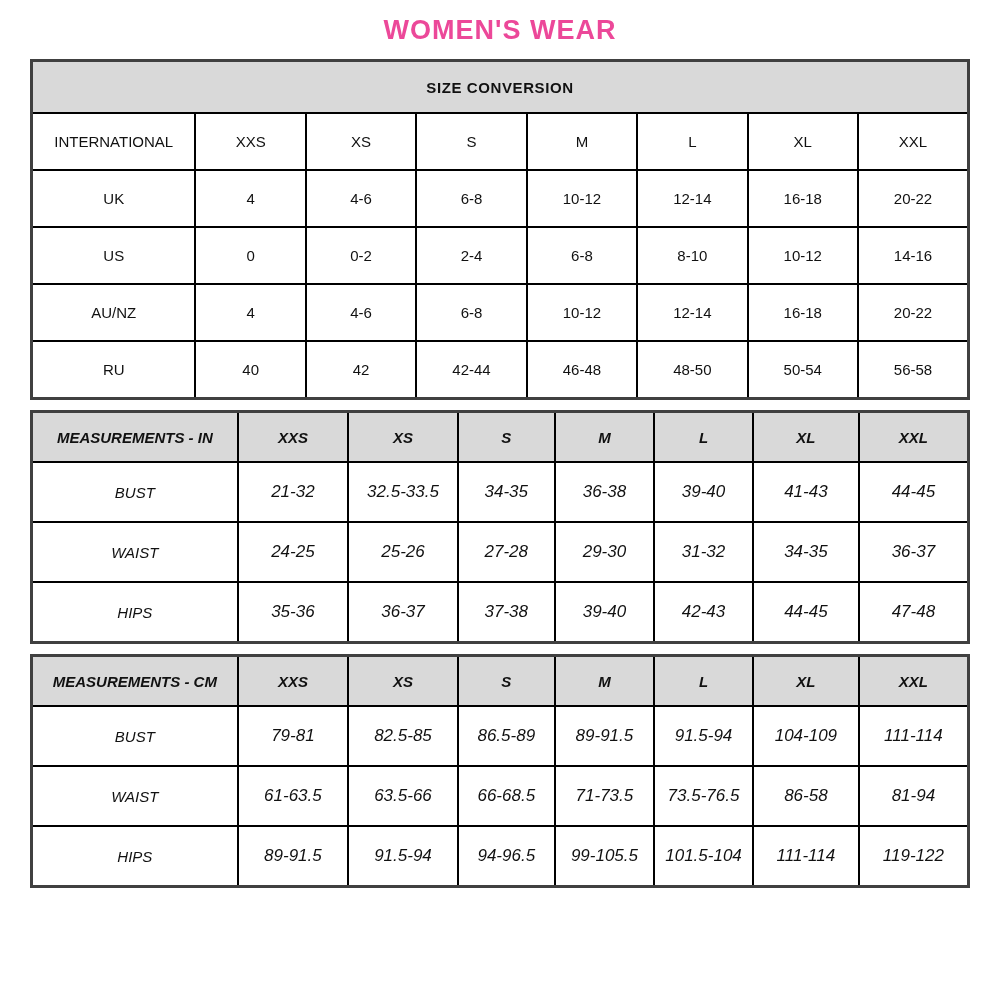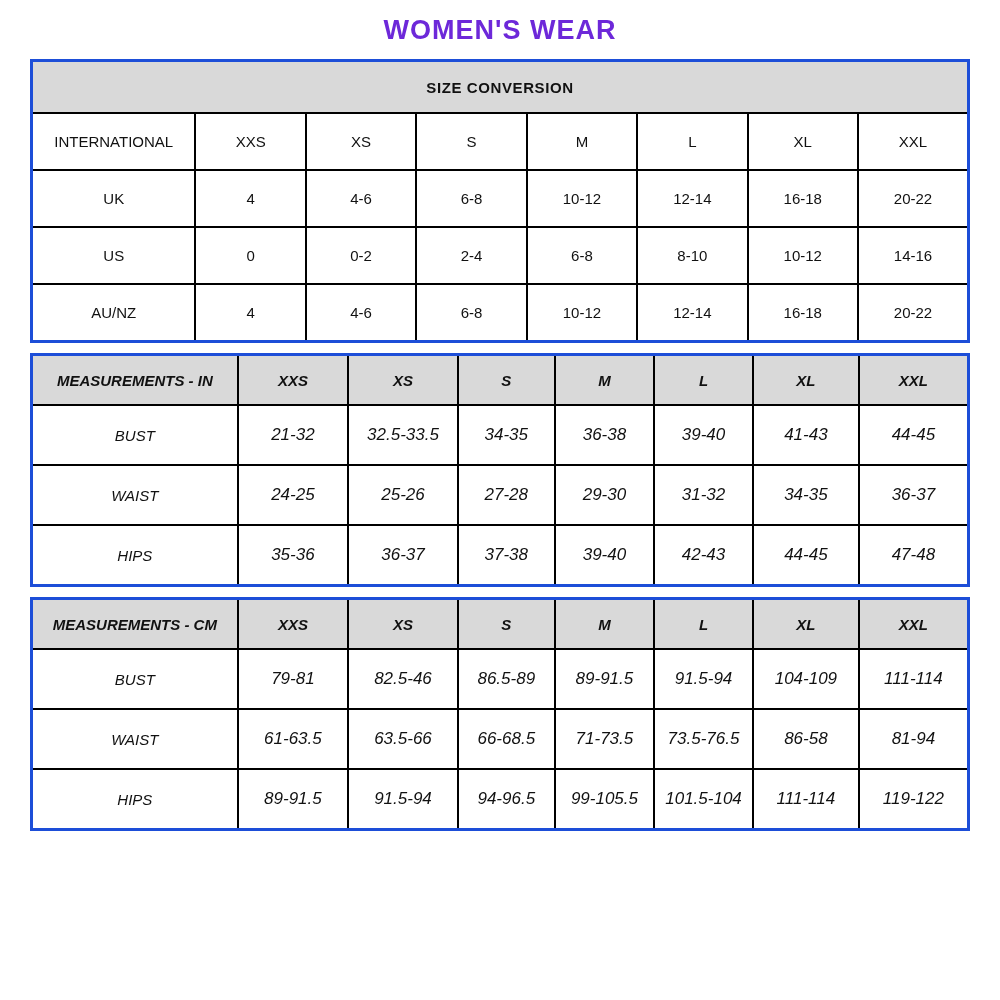--- a/index.html
+++ b/index.html
@@ -12,27 +12,27 @@
     box-sizing: border-box;
     padding: 0 30px;
   }
   .title {
     margin: 0;
     padding: 15px 0 13px;
     text-align: center;
     font-size: 27px;
     font-weight: 700;
     letter-spacing: 1px;
-    color: #6d28d9;
+    color: #ec4899;
   }
   table.tbl {
     width: 100%;
     border-collapse: collapse;
     table-layout: fixed;
-    border: 3px solid #1d4ed8;
+    border: 3px solid #404040;
   }
   table.tbl td, table.tbl th {
     border: 2px solid #000000;
     text-align: center;
     vertical-align: middle;
     padding: 0;
     overflow: hidden;
     white-space: nowrap;
   }
   
@@ -114,20 +114,30 @@
       <tr>
         <td>AU/NZ</td>
         <td>4</td>
         <td>4-6</td>
         <td>6-8</td>
         <td>10-12</td>
         <td>12-14</td>
         <td>16-18</td>
         <td>20-22</td>
       </tr>
+      <tr>
+        <td>RU</td>
+        <td>40</td>
+        <td>42</td>
+        <td>42-44</td>
+        <td>46-48</td>
+        <td>48-50</td>
+        <td>50-54</td>
+        <td>56-58</td>
+      </tr>
     </tbody>
   </table>
 
   <table class="tbl m">
     <colgroup>
       <col class="cA">
         <col class="cB">
         <col class="cC">
         <col class="cD">
         <col class="cE">
@@ -201,21 +211,21 @@
         <th>M</th>
         <th>L</th>
         <th>XL</th>
         <th>XXL</th>
       </tr>
     </thead>
     <tbody>
       <tr>
         <td class="lbl">BUST</td>
         <td class="val">79-81</td>
-        <td class="val">82.5-46</td>
+        <td class="val">82.5-85</td>
         <td class="val">86.5-89</td>
         <td class="val">89-91.5</td>
         <td class="val">91.5-94</td>
         <td class="val">104-109</td>
         <td class="val">111-114</td>
       </tr>
       <tr>
         <td class="lbl">WAIST</td>
         <td class="val">61-63.5</td>
         <td class="val">63.5-66</td>

